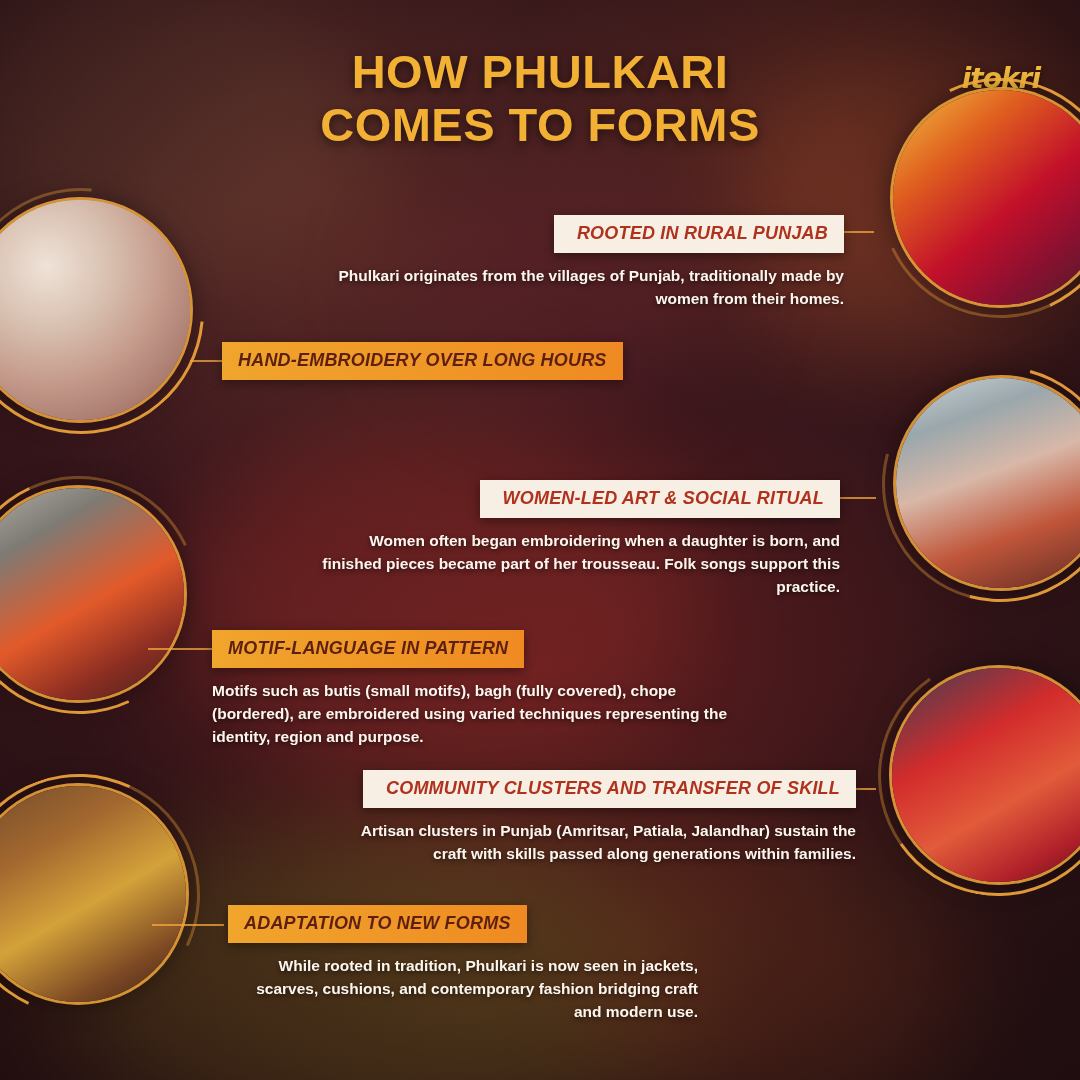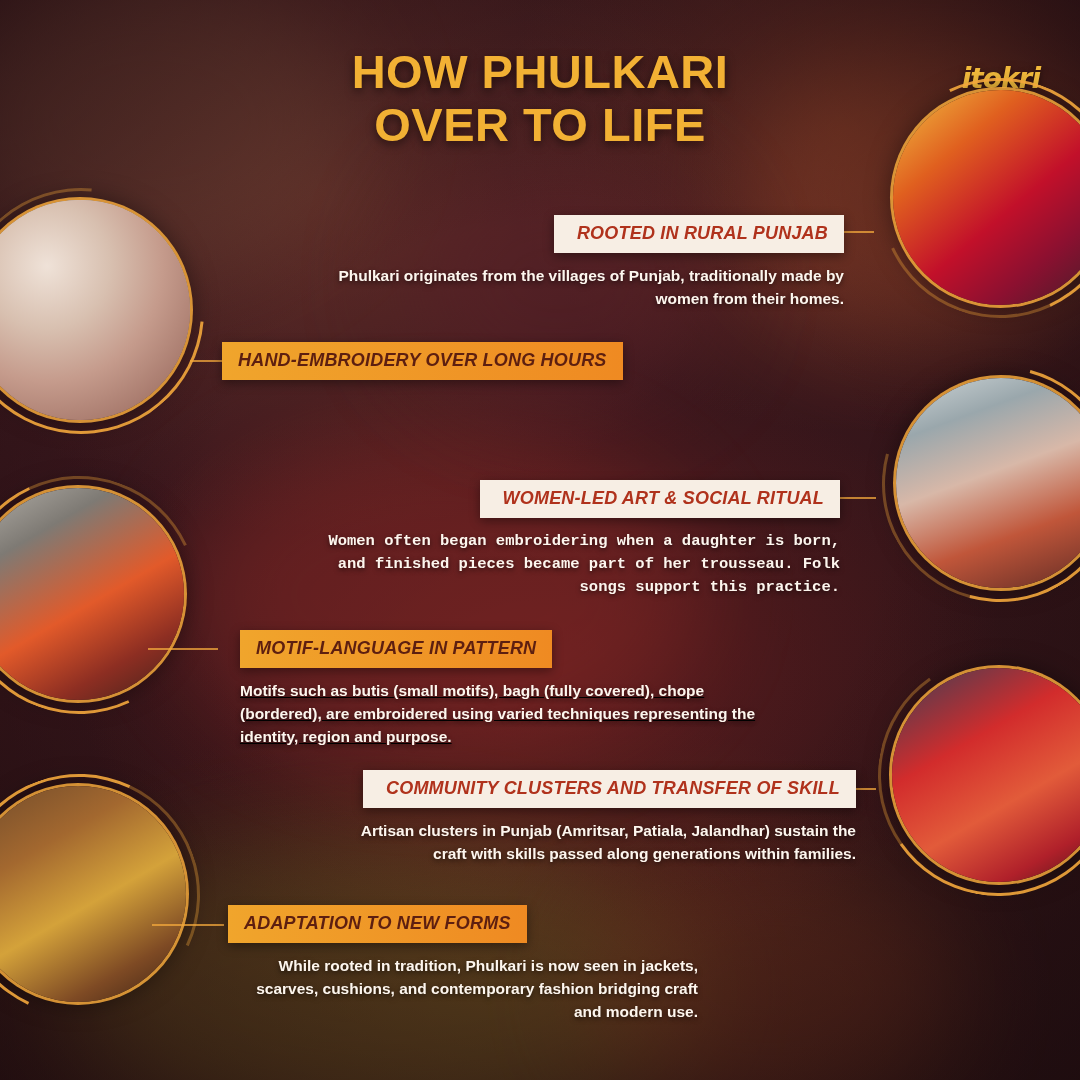--- a/index.html
+++ b/index.html
@@ -134,21 +134,21 @@
   <div class="bg-blob b3"></div>
   <div class="bg-blob b4"></div>
   <div class="bg-blob b5"></div>
   <div class="bg-blob b6"></div>
   <div class="vignette"></div>
 
   <div class="logo">itokri</div>
 
   <h1 class="title">
     <span>HOW PHULKARI</span>
-    <span class="l2">OVER TO LIFE</span>
+    <span class="l2">COMES TO FORMS</span>
   </h1>
 
   <div class="photo ph-b" style="right:-28px; top:90px; width:215px; height:215px;">
     <div class="inner"></div>
   </div>
   <div class="ring" style="right:-40px; top:78px; width:240px; height:240px; transform:rotate(20deg);"></div>
 
   <div class="photo ph-a" style="left:-30px; top:200px; width:220px; height:220px;">
     <div class="inner"></div>
   </div>
@@ -185,24 +185,24 @@
     <div class="chip light">ROOTED IN RURAL PUNJAB</div>
     <div class="body" style="margin-left:auto;">Phulkari originates from the villages of Punjab, traditionally made by women from their homes.</div>
   </div>
 
   <div class="step left-align" style="left:222px; top:342px; width:560px;">
     <div class="chip orange">HAND-EMBROIDERY OVER LONG HOURS</div>
   </div>
 
   <div class="step right-align" style="right:240px; top:480px; width:610px;">
     <div class="chip light">WOMEN-LED ART &amp; SOCIAL RITUAL</div>
-    <div class="body" style="margin-left:auto;font-family:Liberation Mono, monospace;">Women often began embroidering when a daughter is born, and finished pieces became part of her trousseau. Folk songs support this practice.</div>
-  </div>
-
-  <div class="step left-align" style="left:240px; top:630px; width:560px;text-decoration:underline;">
+    <div class="body" style="margin-left:auto;">Women often began embroidering when a daughter is born, and finished pieces became part of her trousseau. Folk songs support this practice.</div>
+  </div>
+
+  <div class="step left-align" style="left:212px; top:630px; width:560px;">
     <div class="chip orange">MOTIF-LANGUAGE IN PATTERN</div>
     <div class="body">Motifs such as butis (small motifs), bagh (fully covered), chope (bordered), are embroidered using varied techniques representing the identity, region and purpose.</div>
   </div>
 
   <div class="step right-align" style="right:224px; top:770px; width:620px;">
     <div class="chip light">COMMUNITY CLUSTERS AND TRANSFER OF SKILL</div>
     <div class="body" style="margin-left:auto;">Artisan clusters in Punjab (Amritsar, Patiala, Jalandhar) sustain the craft with skills passed along generations within families.</div>
   </div>
 
   <div class="step left-align" style="left:228px; top:905px; width:520px;">

